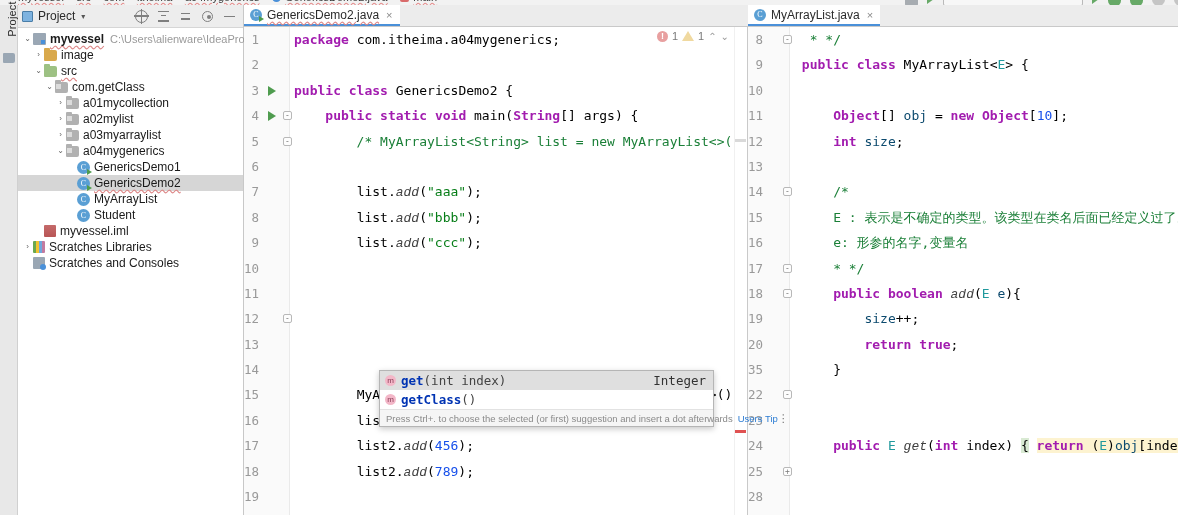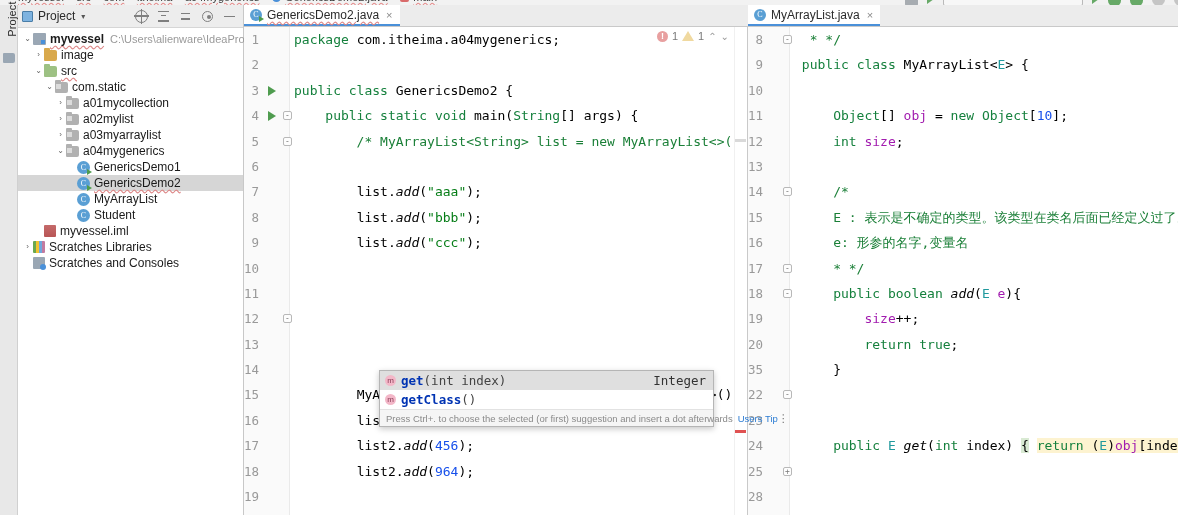--- a/index.html
+++ b/index.html
@@ -229,28 +229,28 @@
   .code-area { position: absolute; top: 0; height: 100%; }
   .editor.left .code-area { left: 46px; right: 14px; }
   .editor.right .code-area { left: 42px; right: 8px; }
 
   .crow {
     height: 25.4px; line-height: 25.4px; white-space: pre;
     padding-left: 4px; position: relative;
   }
 
   
-  .kw { color: #15803d; font-weight: normal; }
+  .kw { color: #a21caf; font-weight: bold; }
   .str { color: #067d17; }
   .cmt-green { color: #1a7f37; }
   .num { color: #1750eb; }
   .typ { color: #000; }
   .gen { color: #20999d; }
-  .fld { color: #a21caf; }
-  .ital { font-style: italic; color: #000000; }
+  .fld { color: #0c4a6e; }
+  .ital { font-style: italic; color: #404040; font-family: Liberation Mono, monospace; }
   .fold-hl { background: #fdf3d0; }
   .fold-brace { background: #d9ead3; }
 
   
   .inspect-widget {
     position: absolute; top: 3px; right: 18px;
     display: flex; align-items: center; gap: 4px;
     font-size: 11px; color: #7a7a7a;
     font-family: "Liberation Sans", sans-serif;
   }
@@ -385,21 +385,21 @@
         <div class="tnode">
           <span style="display:inline-block;width:15px;flex:0 0 15px"></span>
           <span class="tw">⌄</span>
           <span class="tfolder green"></span>
           <span class="tlabel wavy">src</span>
         </div>
         <div class="tnode">
           <span style="display:inline-block;width:26px;flex:0 0 26px"></span>
           <span class="tw">⌄</span>
           <span class="tfolder blue pkg"></span>
-          <span class="tlabel">com.static</span>
+          <span class="tlabel">com.getClass</span>
         </div>
         <div class="tnode">
           <span style="display:inline-block;width:37px;flex:0 0 37px"></span>
           <span class="tw">›</span>
           <span class="tfolder blue pkg"></span>
           <span class="tlabel">a01mycollection</span>
         </div>
         <div class="tnode">
           <span style="display:inline-block;width:37px;flex:0 0 37px"></span>
           <span class="tw">›</span>
@@ -560,21 +560,21 @@
         <div class="crow">        <span class="typ">list</span>.<span class="ital">add</span>(<span class="str">"bbb"</span>);</div>
         <div class="crow">        <span class="typ">list</span>.<span class="ital">add</span>(<span class="str">"ccc"</span>);</div>
         <div class="crow"></div>
         <div class="crow"></div>
         <div class="crow"></div>
         <div class="crow"></div>
         <div class="crow"></div>
         <div class="crow">        <span class="typ">MyArrayList</span>&lt;<span class="typ">Integer</span>&gt; <span class="typ">list2</span> = <span class="kw">new</span> <span class="typ">MyArrayList</span>&lt;&gt;();</div>
         <div class="crow">        <span class="typ">list2</span>.<span class="ital">add</span>(<span class="num">123</span>);</div>
         <div class="crow">        <span class="typ">list2</span>.<span class="ital">add</span>(<span class="num">456</span>);</div>
-        <div class="crow">        <span class="typ">list2</span>.<span class="ital">add</span>(<span class="num">964</span>);</div>
+        <div class="crow">        <span class="typ">list2</span>.<span class="ital">add</span>(<span class="num">789</span>);</div>
         <div class="crow"></div>
       </div>
     <div class="markbar">
       <div class="mark" style="top:403px;background:#e05252;"></div>
       <div class="mark" style="top:112px;background:#d9d9d9;"></div>
     </div>
     <div class="inspect-widget">
       <span class="err-dot">!</span>
       <span>1</span>
       <span class="warn-tri"></span>

